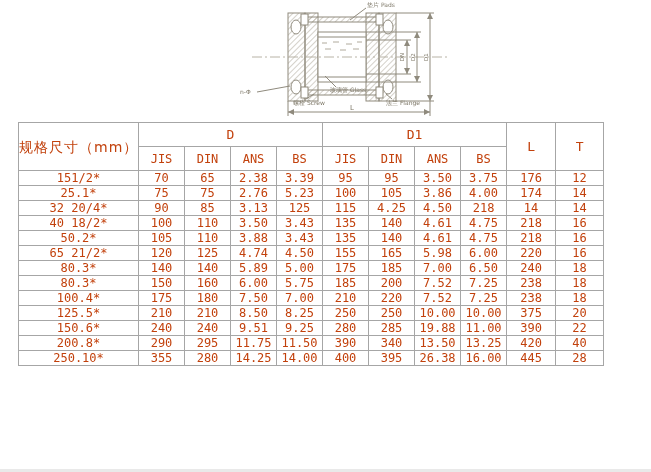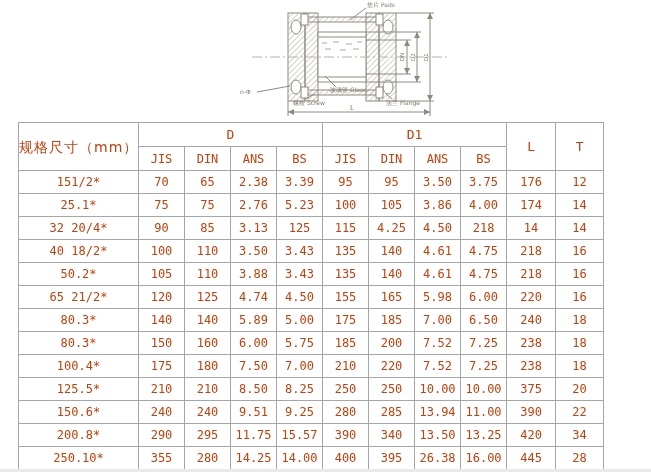--- a/index.html
+++ b/index.html
@@ -16,21 +16,21 @@
     font-family:"DejaVu Sans Mono","Liberation Mono",monospace;
     color:#c2410c;
     margin-left:10px;
   }
   .spec-table th,.spec-table td{
     border:1px solid #a6a6a6;text-align:center;vertical-align:middle;
     padding:0;font-weight:normal;font-size:12px;line-height:1;
     overflow:hidden;white-space:nowrap;
   }
   .spec-table thead tr{height:24px;}
-  .spec-table tbody tr{height:23px;}
+  .spec-table tbody tr{height:15px;}
   th.spec-col{
     font-family:"DejaVu Sans","Liberation Sans",sans-serif;
     font-size:14px;letter-spacing:1px;
   }
   th.group{font-size:13px;}
   .bottom-strip{
     position:absolute;left:0;top:469px;width:651px;height:3px;background:#e9e9e9;
   }
   svg text{
     font-family:"DejaVu Sans","Liberation Sans",sans-serif;
@@ -295,37 +295,37 @@
           <td>20</td>
         </tr>
         <tr>
           <td>150.6*</td>
           <td>240</td>
           <td>240</td>
           <td>9.51</td>
           <td>9.25</td>
           <td>280</td>
           <td>285</td>
-          <td>13.94</td>
+          <td>19.88</td>
           <td>11.00</td>
           <td>390</td>
           <td>22</td>
         </tr>
         <tr>
           <td>200.8*</td>
           <td>290</td>
           <td>295</td>
           <td>11.75</td>
-          <td>15.57</td>
+          <td>11.50</td>
           <td>390</td>
           <td>340</td>
           <td>13.50</td>
           <td>13.25</td>
           <td>420</td>
-          <td>34</td>
+          <td>40</td>
         </tr>
         <tr>
           <td>250.10*</td>
           <td>355</td>
           <td>280</td>
           <td>14.25</td>
           <td>14.00</td>
           <td>400</td>
           <td>395</td>
           <td>26.38</td>

